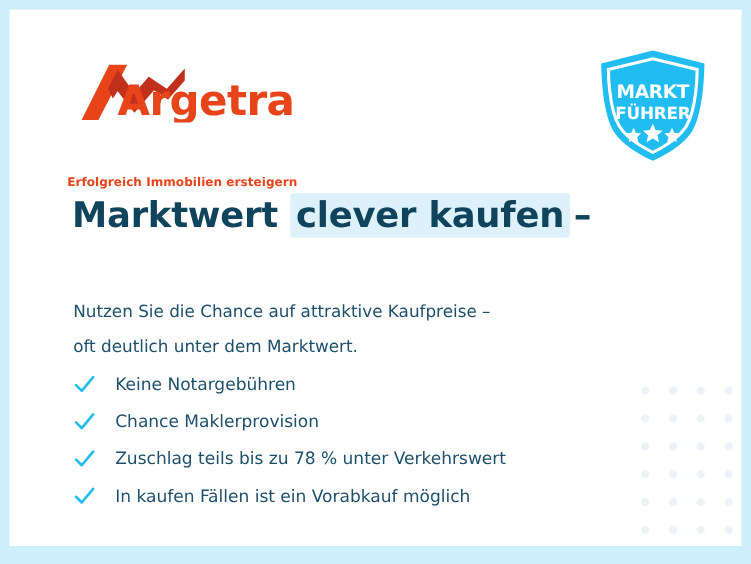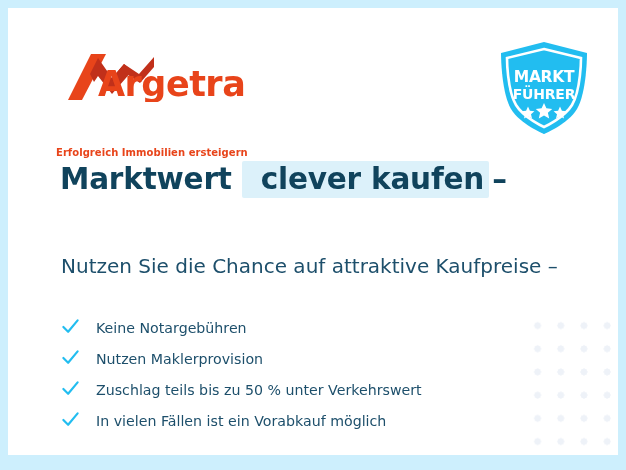--- a/index.html
+++ b/index.html
@@ -94,52 +94,52 @@
     font-size: 29.5px;
     font-weight: 700;
     line-height: 38px;
     color: #10435c;
     letter-spacing: -0.2px;
     font-family: "DejaVu Sans", sans-serif;
   }
   #headline .hl-line { display: block; white-space: nowrap; }
   #headline .hl-mark {
     background: #dcf1fa;
-    padding: 1px 5px 2px 19px;
+    padding: 1px 5px 2px 5px;
     border-radius: 2px;
   }
   #headline .hl-dash { padding-left: 3px; }
 
   
   #subheadline {
     position: absolute;
     left: 53px;
     top: 224px;
     width: 520px;
-    font-size: 20px;
+    font-size: 14px;
     font-weight: 400;
     line-height: 29px;
     color: #1d4f6b;
     font-family: "DejaVu Sans", sans-serif;
   }
   #subheadline .sub-line { display: block; white-space: nowrap; }
 
   
   #benefits-list {
     position: absolute;
     left: 53px;
     top: 297px;
     width: 470px;
     margin: 0;
     padding: 0;
     list-style: none;
   }
   #benefits-list .benefit-row {
     display: flex;
-    align-items: flex-end;
+    align-items: center;
     height: 31px;
   }
   #benefits-list .check-icon {
     flex: 0 0 auto;
     width: 19px;
     height: 19px;
     margin-right: 16px;
     display: block;
   }
   #benefits-list .benefit-label {
@@ -183,43 +183,44 @@
         <polygon points="63,66.5 64.9,70.7 69.4,71.2 66,74.2 67,78.6 63,76.3 59,78.6 60,74.2 56.6,71.2 61.1,70.7"></polygon>
       </g>
     </svg>
 
     <h1 id="headline">
       <span class="hl-line"><span>Marktwert</span> <span class="hl-mark">clever kaufen</span><span class="hl-dash">–</span></span>
     </h1>
 
     <p id="subheadline">
       <span class="sub-line">Nutzen Sie die Chance auf attraktive Kaufpreise –</span>
+      <span class="sub-line">oft deutlich unter dem Marktwert.</span>
     </p>
 
     <ul id="benefits-list">
       <li class="benefit-row">
         <svg class="check-icon" viewBox="0 0 20 20">
           <polyline points="2.5,10.5 7.5,15.5 17.5,3.5" fill="none" stroke="#22bdf0" stroke-width="2.3" stroke-linecap="round" stroke-linejoin="round"></polyline>
         </svg>
         <span class="benefit-label">Keine Notargebühren</span>
       </li>
       <li class="benefit-row">
         <svg class="check-icon" viewBox="0 0 20 20">
           <polyline points="2.5,10.5 7.5,15.5 17.5,3.5" fill="none" stroke="#22bdf0" stroke-width="2.3" stroke-linecap="round" stroke-linejoin="round"></polyline>
         </svg>
-        <span class="benefit-label">Nutzen Maklerprovision</span>
-      </li>
-      <li class="benefit-row">
-        <svg class="check-icon" viewBox="0 0 20 20">
-          <polyline points="2.5,10.5 7.5,15.5 17.5,3.5" fill="none" stroke="#22bdf0" stroke-width="2.3" stroke-linecap="round" stroke-linejoin="round"></polyline>
-        </svg>
-        <span class="benefit-label">Zuschlag teils bis zu 50 % unter Verkehrswert</span>
-      </li>
-      <li class="benefit-row">
-        <svg class="check-icon" viewBox="0 0 20 20">
-          <polyline points="2.5,10.5 7.5,15.5 17.5,3.5" fill="none" stroke="#22bdf0" stroke-width="2.3" stroke-linecap="round" stroke-linejoin="round"></polyline>
-        </svg>
-        <span class="benefit-label">In vielen Fällen ist ein Vorabkauf möglich</span>
+        <span class="benefit-label">Chance Maklerprovision</span>
+      </li>
+      <li class="benefit-row">
+        <svg class="check-icon" viewBox="0 0 20 20">
+          <polyline points="2.5,10.5 7.5,15.5 17.5,3.5" fill="none" stroke="#22bdf0" stroke-width="2.3" stroke-linecap="round" stroke-linejoin="round"></polyline>
+        </svg>
+        <span class="benefit-label">Zuschlag teils bis zu 78 % unter Verkehrswert</span>
+      </li>
+      <li class="benefit-row">
+        <svg class="check-icon" viewBox="0 0 20 20">
+          <polyline points="2.5,10.5 7.5,15.5 17.5,3.5" fill="none" stroke="#22bdf0" stroke-width="2.3" stroke-linecap="round" stroke-linejoin="round"></polyline>
+        </svg>
+        <span class="benefit-label">In kaufen Fällen ist ein Vorabkauf möglich</span>
       </li>
     </ul>
 
   </div>
 </div>
 
 </body></html>

